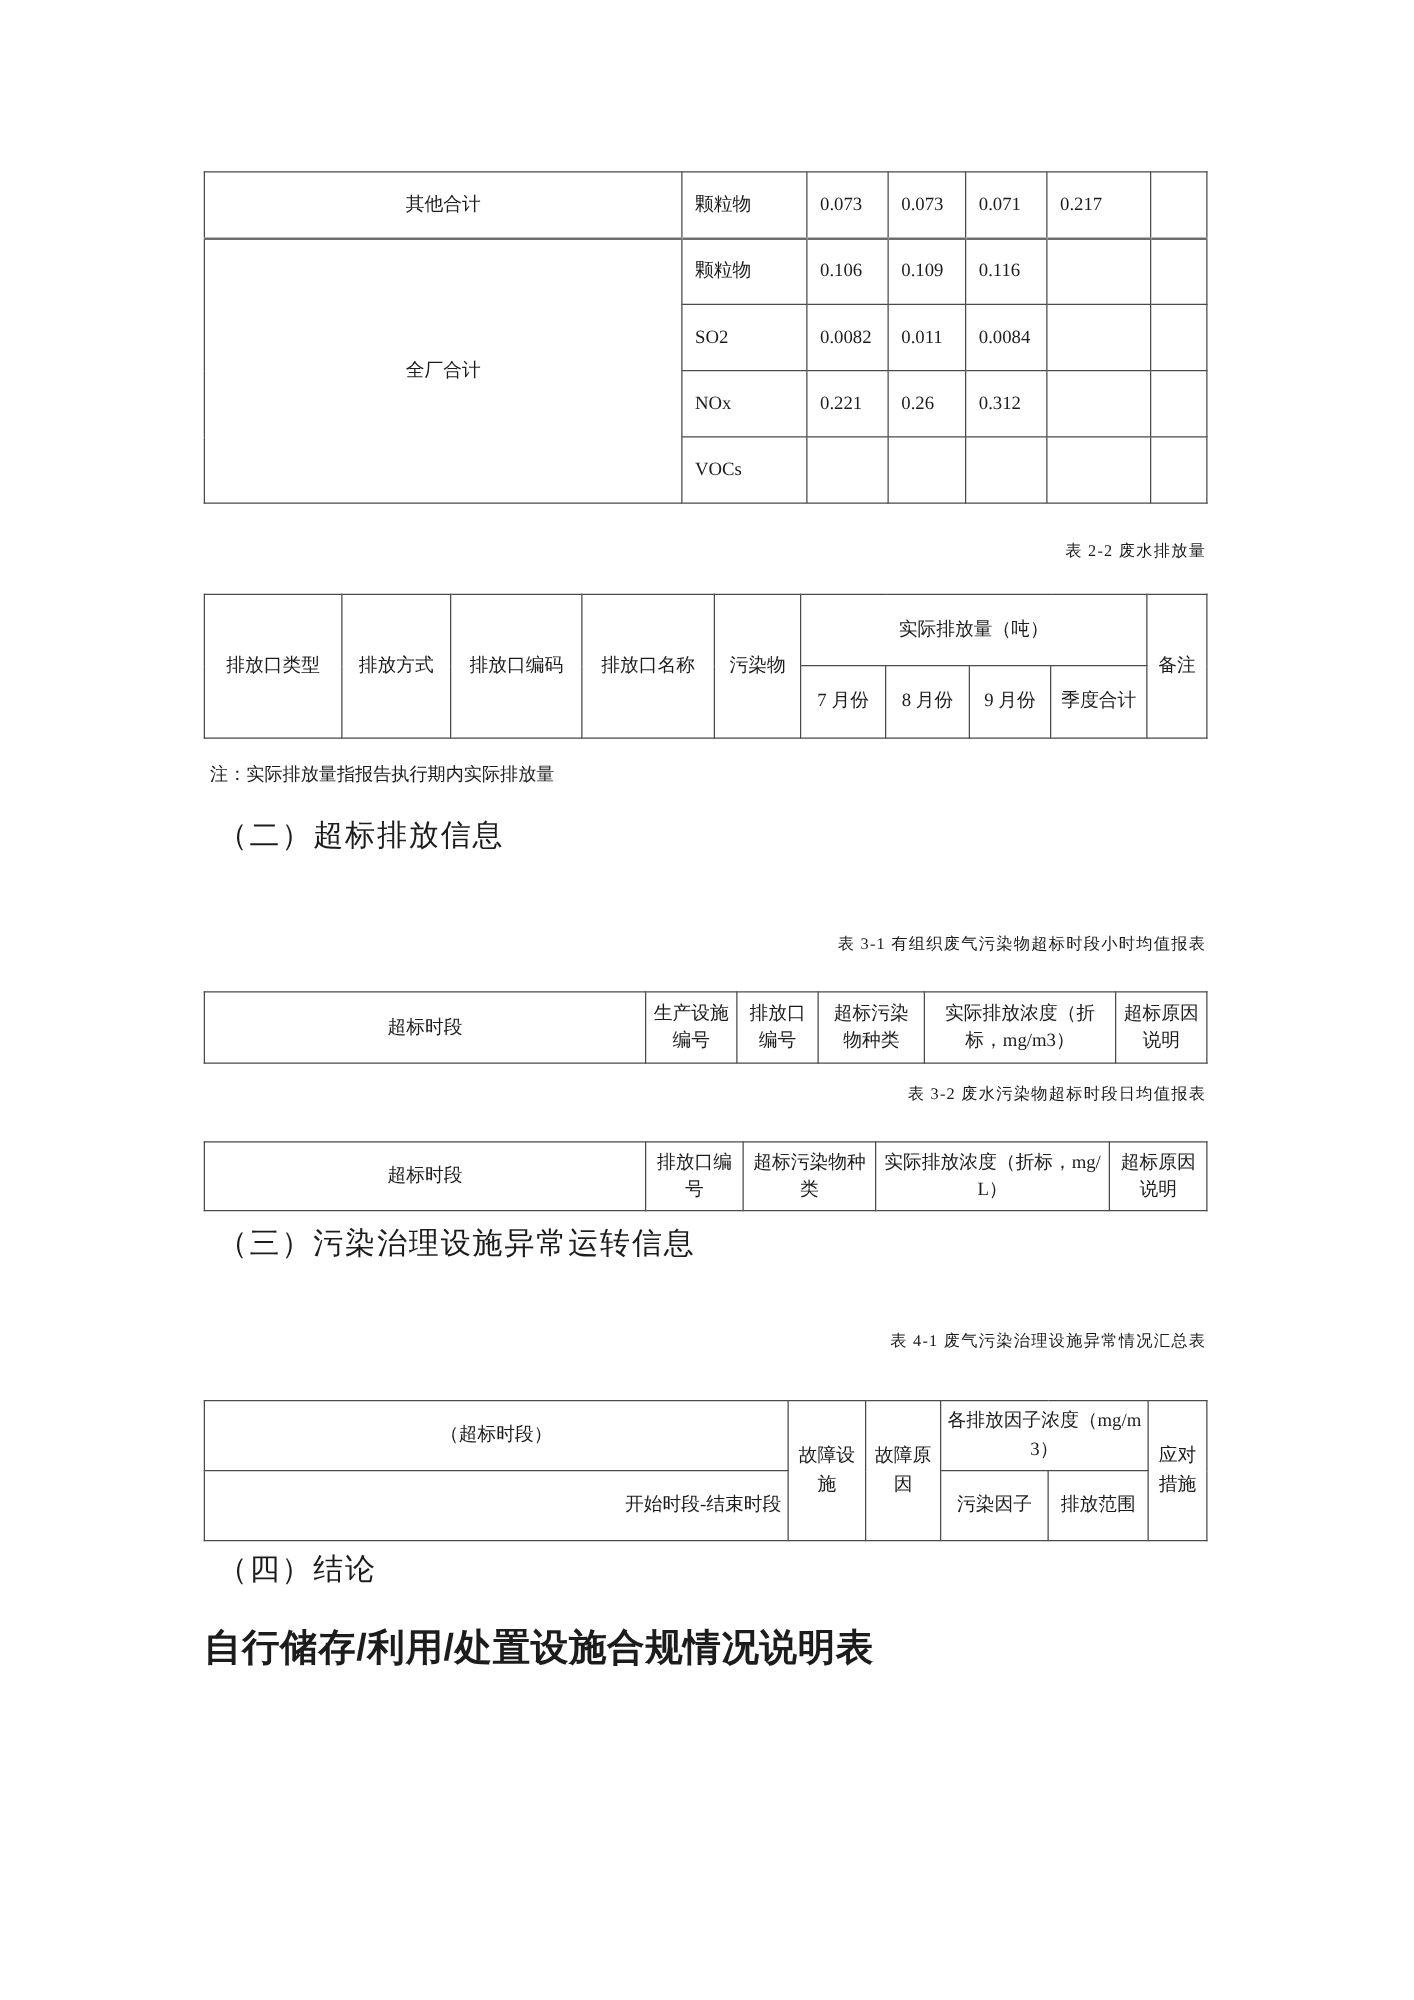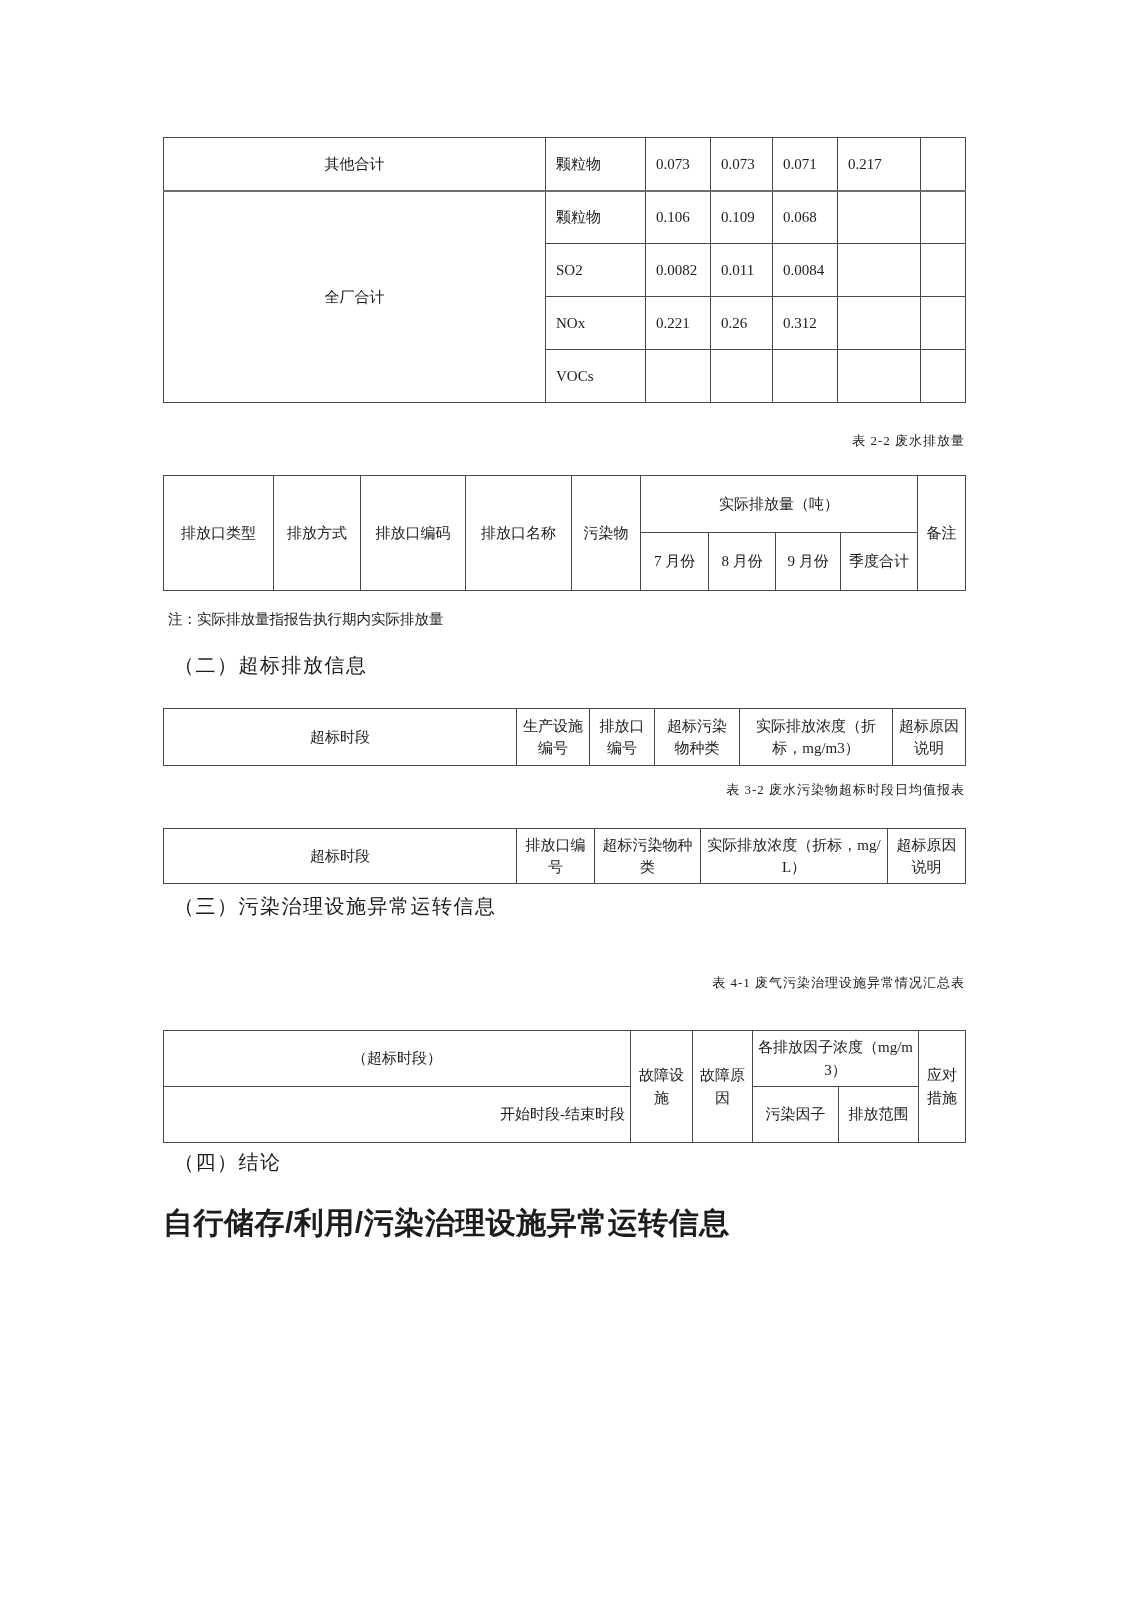--- a/index.html
+++ b/index.html
@@ -47,21 +47,21 @@
   
   .t41 tr { height: 56px; }
   .t41 td.left-cell { text-align: right; padding-left: 8px; }
 
   .tbl-title {
     font-size: 13px;
     text-align: right;
     letter-spacing: 1px;
   }
   .sec-heading {
-    font-size: 20px;
+    font-size: 24px;
     letter-spacing: 1.5px;
     padding-left: 11px;
   }
   .note-line { font-size: 14.5px; padding-left: 5px; }
   .conclusion-line { font-size: 14.5px; padding-left: 5px; }
   .final-title {
     font-size: 30px;
     font-weight: bold;
     font-family: "Liberation Sans", "DejaVu Sans", sans-serif;
     letter-spacing: 0.5px;
@@ -108,21 +108,21 @@
           <td class="val">0.073</td>
           <td class="val">0.071</td>
           <td class="val">0.217</td>
           <td></td>
         </tr>
         <tr>
           <td rowspan="4">全厂合计</td>
           <td class="pol">颗粒物</td>
           <td class="val">0.106</td>
           <td class="val">0.109</td>
-          <td class="val">0.068</td>
+          <td class="val">0.116</td>
           <td class="val"></td>
           <td></td>
         </tr>
         <tr>
           <td class="pol">SO2</td>
           <td class="val">0.0082</td>
           <td class="val">0.011</td>
           <td class="val">0.0084</td>
           <td class="val"></td>
           <td></td>
@@ -177,20 +177,21 @@
           <td>9 月份</td>
           <td>季度合计</td>
         </tr>
       </tbody>
     </table>
 
     <div class="note-line mt-note">注：实际排放量指报告执行期内实际排放量</div>
 
     <div class="sec-heading mt-sec2">（二）超标排放信息</div>
 
+    <div class="tbl-title mt-title31">表 3-1 有组织废气污染物超标时段小时均值报表</div>
     <table class="t t31 mt-table31">
       <colgroup>
         <col style="width:353px">
           <col style="width:73px">
           <col style="width:65px">
         <col style="width:85px">
           <col style="width:153px">
           <col style="width:73px">
       </colgroup>
       <tbody>
@@ -249,16 +250,16 @@
           <td class="left-cell">开始时段-结束时段</td>
           <td>污染因子</td>
           <td>排放范围</td>
         </tr>
       </tbody>
     </table>
 
     <div class="sec-heading mt-sec4">（四）结论</div>
 
 
-    <div class="final-title mt-final">自行储存/利用/污染治理设施异常运转信息</div>
+    <div class="final-title mt-final">自行储存/利用/处置设施合规情况说明表</div>
 
   </div>
 </div>
 
 </body></html>

